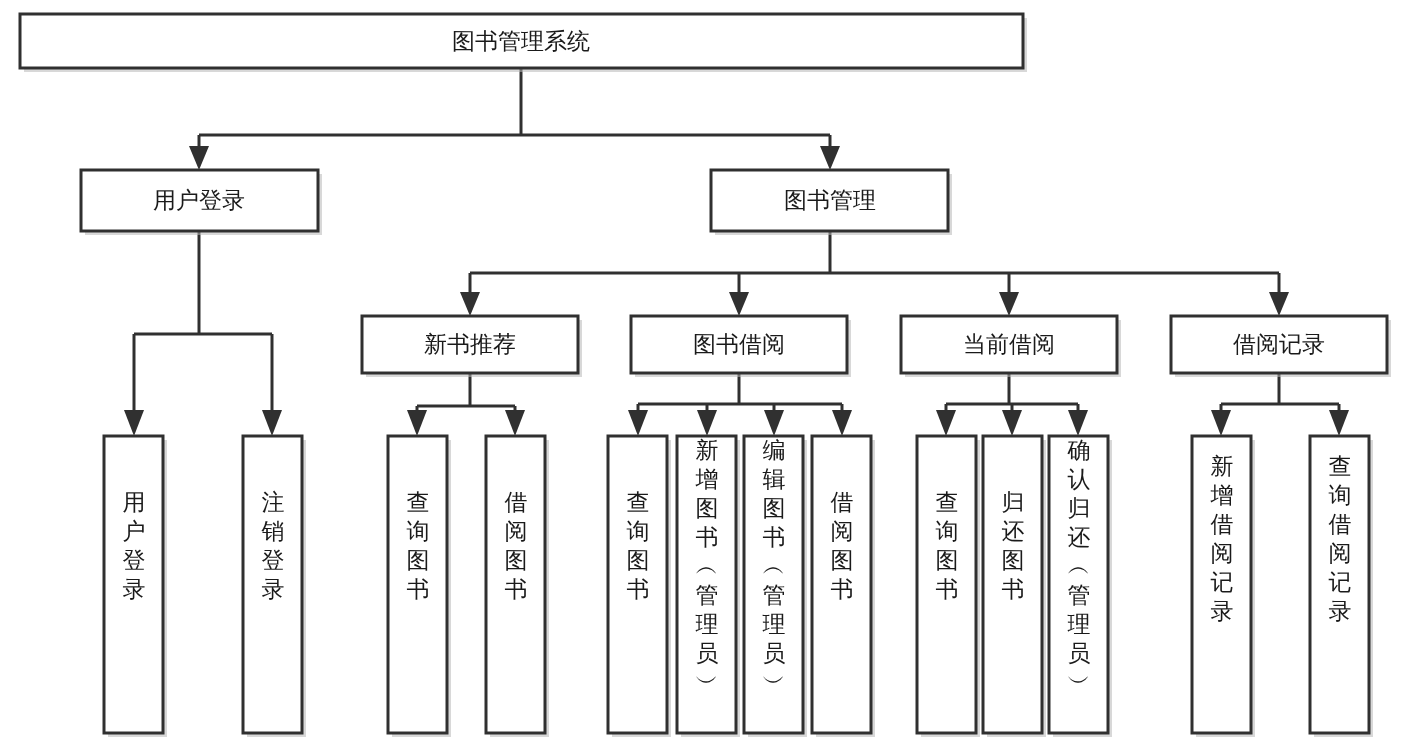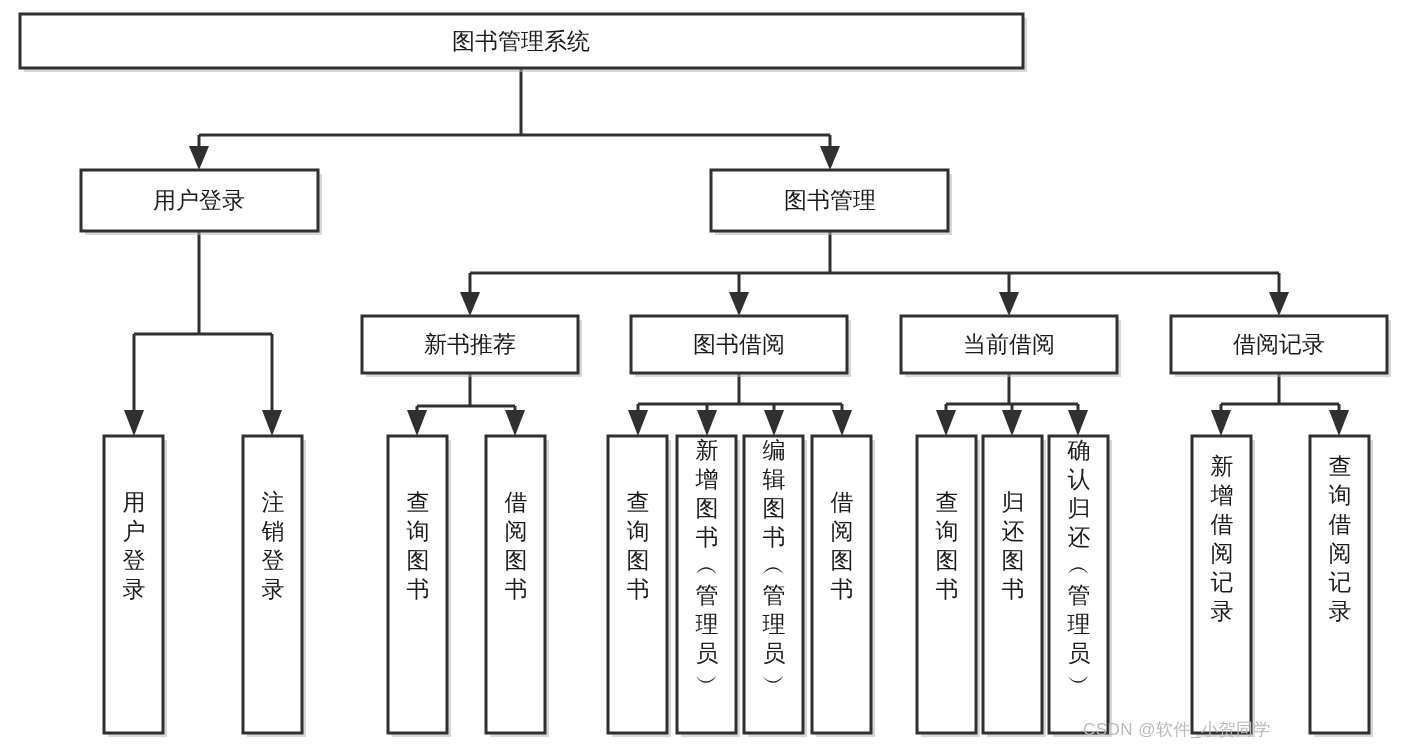--- a/index.html
+++ b/index.html
@@ -258,14 +258,13 @@
     </g>
 
     <g>
       <rect class="node-shadow" x="1314" y="440" width="59" height="297"></rect>
       <rect class="node-rect" x="1310" y="436" width="59" height="297"></rect>
       <text class="node-label-v"><tspan x="1340" y="474">查</tspan><tspan x="1340" y="503">询</tspan><tspan x="1340" y="532">借</tspan><tspan x="1340" y="561">阅</tspan><tspan x="1340" y="590">记</tspan><tspan x="1340" y="619">录</tspan></text>
     </g>
 
   </svg>
 
-  <div class="watermark">CSDN @软件_小贺同学</div>
 </div>
 
 </body></html>

